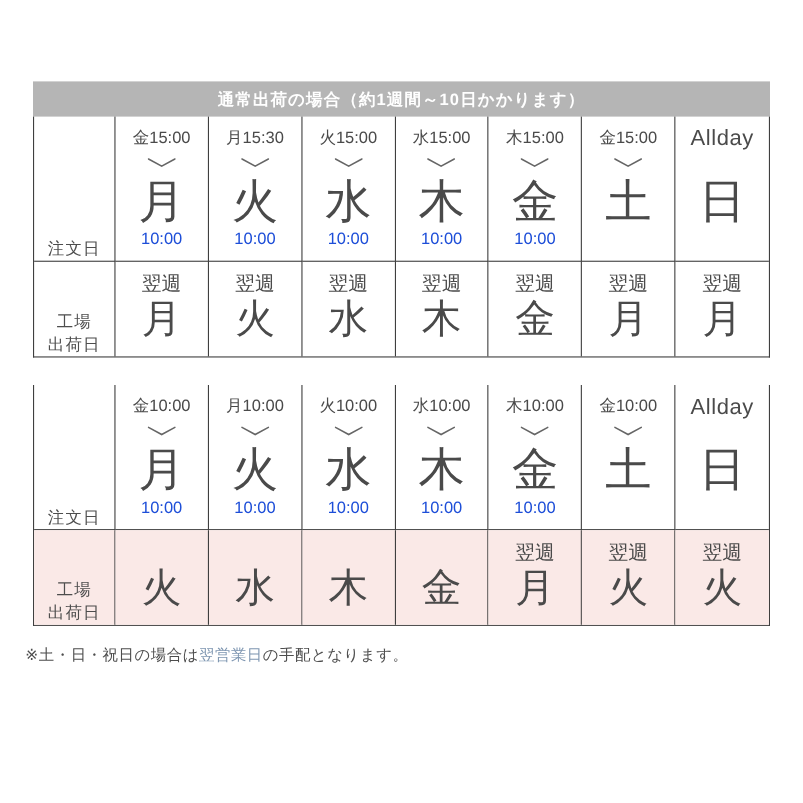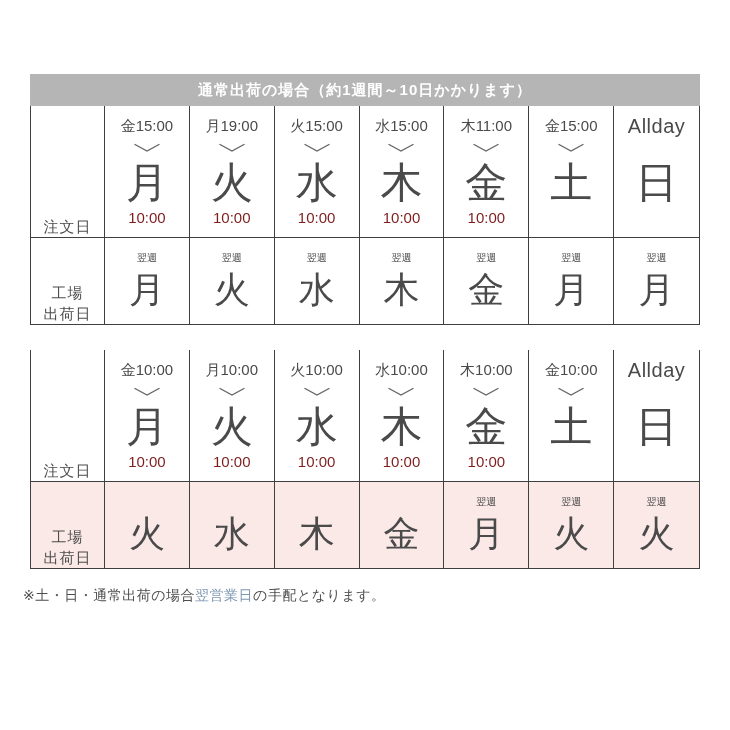--- a/index.html
+++ b/index.html
@@ -19,23 +19,23 @@
   .tgrid{display:grid;grid-template-columns:74px repeat(7,1fr);grid-template-rows:132px 86px;border:1px solid var(--border);border-top:none;}
   .tgrid>div{border-right:1px solid var(--border);}
   .tgrid>div:nth-child(8),.tgrid>div:nth-child(16){border-right:none;}
   .tgrid>div:nth-child(-n+8){border-bottom:1px solid var(--border);}
   .lbl{display:flex;flex-direction:column;align-items:center;justify-content:flex-end;font-size:15px;letter-spacing:1px;line-height:21px;color:var(--txt);}
   .ocell{display:flex;flex-direction:column;align-items:center;justify-content:center;}
   .s-top{height:24px;line-height:24px;font-size:15px;color:#4a4a4a;}
   .allday{font-size:20px;letter-spacing:.5px;}
   .arrow{height:20px;display:flex;align-items:center;justify-content:center;}
   .big{height:50px;line-height:50px;font-size:42px;font-weight:400;color:#4a4a4a;}
-  .s-bot{height:22px;line-height:20px;font-size:15px;color:#7f1d1d;}
+  .s-bot{height:22px;line-height:20px;font-size:15px;color:#1d4ed8;}
   .scell{display:flex;flex-direction:column;align-items:center;justify-content:center;}
-  .prefix{height:20px;line-height:20px;font-size:10px;color:#4a4a4a;}
+  .prefix{height:20px;line-height:20px;font-size:18px;color:#4a4a4a;}
   .ship-big{height:46px;line-height:44px;font-size:36px;color:#4a4a4a;}
   .pinkrow{background:var(--pink);}
   .footnotes{margin:16px 0 0 23px;}
   .fnote{font-size:14px;line-height:20px;color:var(--txt);letter-spacing:.5px;}
   .blue{color:var(--blue);cursor:pointer;}
   svg{display:block;}
 </style>
 </head>
 <body>
 
@@ -53,21 +53,21 @@
           <div class="s-top">金15:00</div>
           <div class="arrow">
               <svg width="26" height="10" viewBox="0 0 26 10">
                 <polyline points="1,1.5 13,8 25,1.5" fill="none" stroke="#666" stroke-width="1.4" stroke-linecap="round"></polyline>
               </svg>
             </div>
           <div class="big">月</div>
           <div class="s-bot">10:00</div>
         </div>
         <div class="ocell">
-          <div class="s-top">月19:00</div>
+          <div class="s-top">月15:30</div>
           <div class="arrow">
               <svg width="26" height="10" viewBox="0 0 26 10">
                 <polyline points="1,1.5 13,8 25,1.5" fill="none" stroke="#666" stroke-width="1.4" stroke-linecap="round"></polyline>
               </svg>
             </div>
           <div class="big">火</div>
           <div class="s-bot">10:00</div>
         </div>
         <div class="ocell">
           <div class="s-top">火15:00</div>
@@ -83,21 +83,21 @@
           <div class="s-top">水15:00</div>
           <div class="arrow">
               <svg width="26" height="10" viewBox="0 0 26 10">
                 <polyline points="1,1.5 13,8 25,1.5" fill="none" stroke="#666" stroke-width="1.4" stroke-linecap="round"></polyline>
               </svg>
             </div>
           <div class="big">木</div>
           <div class="s-bot">10:00</div>
         </div>
         <div class="ocell">
-          <div class="s-top">木11:00</div>
+          <div class="s-top">木15:00</div>
           <div class="arrow">
               <svg width="26" height="10" viewBox="0 0 26 10">
                 <polyline points="1,1.5 13,8 25,1.5" fill="none" stroke="#666" stroke-width="1.4" stroke-linecap="round"></polyline>
               </svg>
             </div>
           <div class="big">金</div>
           <div class="s-bot">10:00</div>
         </div>
         <div class="ocell">
           <div class="s-top">金15:00</div>
@@ -254,15 +254,15 @@
           </div>
         <div class="scell pinkrow">
             <div class="prefix">翌週</div>
             <div class="ship-big">火</div>
           </div>
       </div>
     </div>
   </div>
 
   <div class="footnotes">
-    <div class="fnote"><span>※土・日・通常出荷の場合</span><span class="blue">翌営業日</span><span>の手配となります。</span></div>
+    <div class="fnote"><span>※土・日・祝日の場合は</span><span class="blue">翌営業日</span><span>の手配となります。</span></div>
   </div>
 </div>
 
 </body></html>

